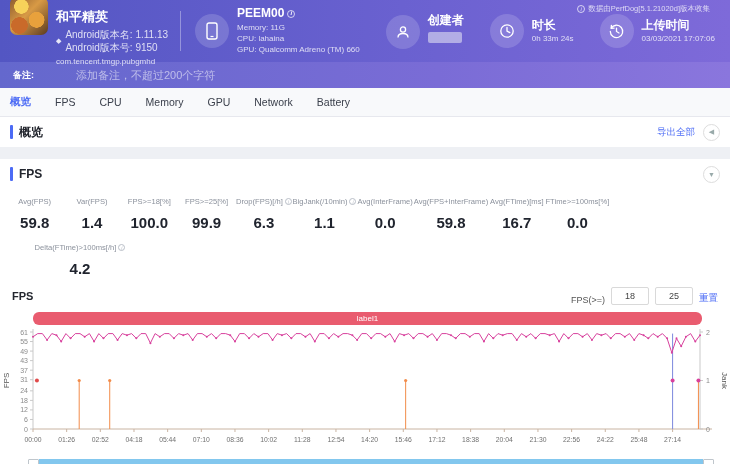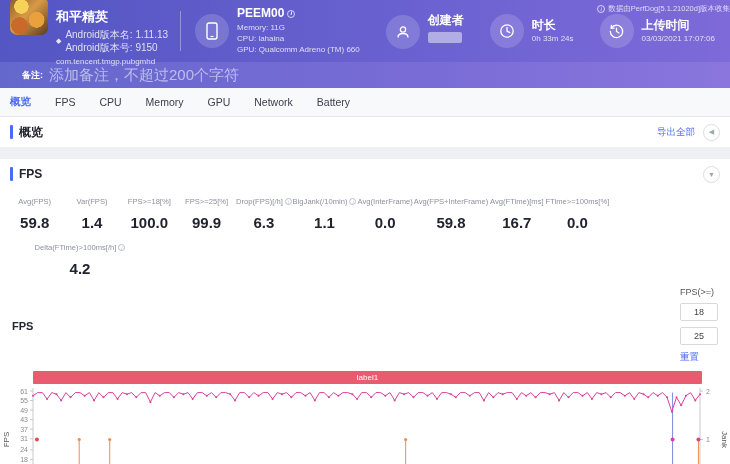--- a/index.html
+++ b/index.html
@@ -1,21 +1,21 @@
 <!DOCTYPE html>
 <html><head>
 <meta charset="utf-8">
 <style>
   * { margin:0; padding:0; box-sizing:border-box; }
   body { font-family:"Liberation Sans","DejaVu Sans",sans-serif; background:#9aa0ab; }
   .page { width:730px; height:464px; background:#eef0f4; position:relative; overflow:hidden; margin:0 auto; }
 
   
   .header { height:62px; background:linear-gradient(90deg,#5356c3 0%,#6a61d0 55%,#7e6ad9 100%); display:flex; align-items:center; padding:0 10px; position:relative; color:#fff; }
-  .collector-note { position:absolute; top:4px; right:0; font-size:7.5px; color:rgba(255,255,255,.75); display:flex; align-items:center; gap:3px; }
+  .collector-note { position:absolute; top:4px; right:20px; font-size:7.5px; color:rgba(255,255,255,.75); display:flex; align-items:center; gap:3px; }
   .i-circle { display:inline-flex; width:8px; height:8px; border:1px solid rgba(255,255,255,.7); border-radius:50%; font-size:6px; align-items:center; justify-content:center; font-style:italic; }
   .app-block { display:flex; gap:8px; align-items:flex-start; padding-top:2px; }
   .app-icon { width:38px; height:38px; border-radius:7px; background:
       radial-gradient(circle at 30% 25%, #f7d25a 0 18%, transparent 19%),
       radial-gradient(circle at 70% 60%, #e8a13c 0 22%, transparent 23%),
       radial-gradient(circle at 25% 75%, #c96a2a 0 20%, transparent 21%),
       linear-gradient(135deg,#8a5a2e 0%,#d89a45 45%,#5a3a20 100%); }
   .app-text { line-height:1.25; }
   .app-name { font-size:13px; font-weight:bold;margin-top:12px; }
   .ver-row { display:flex; align-items:center; gap:4px; margin-top:2px; }
@@ -28,23 +28,23 @@
   .hdr-sec .txt { line-height:1.3; }
   .hdr-title { font-size:12px; font-weight:bold; display:flex; align-items:center; gap:3px; }
   .hdr-sub { font-size:8px; color:rgba(255,255,255,.78); line-height:1.4; }
   .blur-name { display:inline-block; width:34px; height:11px; border-radius:2px; background:rgba(235,235,245,.55); filter:blur(.5px); margin-top:2px; }
   .sec-device { margin-left:0; }
   .sec-creator { margin-left:26px;align-items:flex-end; }
   .sec-duration { margin-left:26px; }
   .sec-upload { margin-left:26px; }
 
   
-  .note-bar { height:26px; background:linear-gradient(90deg,#6468cd 0%,#7a6cd6 60%,#8a76dd 100%); display:flex; align-items:center; padding:0 22px; gap:6px; }
+  .note-bar { height:26px; background:linear-gradient(90deg,#6468cd 0%,#7a6cd6 60%,#8a76dd 100%); display:flex; align-items:center; padding:0 13px; gap:6px; }
   .note-label { color:#fff; font-size:9px; font-weight:bold; }
-  .note-ph { color:rgba(255,255,255,.55); font-size:15px; }
+  .note-ph { color:rgba(255,255,255,.55); font-size:11px;margin-left:36px; }
 
   
   .tabs { height:29px; background:#f8f9fb; border-bottom:1px solid #e7e8ee; display:flex; align-items:center; padding:0 10px; gap:24px; }
   .tab { font-size:10.5px; color:#3b404c; cursor:pointer; }
   .tab.active { color:#4c6bf5; font-weight:bold; }
 
   
   .card { background:#fff; }
   .sec-head { height:30px; display:flex; align-items:center; padding:0 10px; }
   .sec-bar { width:3px; height:14px; background:#4c6bf5; margin-right:6px; border-radius:1px; }
@@ -59,26 +59,26 @@
   .metric { text-align:center; }
   .m-label { font-size:7.6px; color:#8b919c; display:flex; align-items:center; justify-content:center; gap:2px; white-space:nowrap; }
   .m-info { width:7px; height:7px; border:1px solid #b9bec7; border-radius:50%; color:#b9bec7; font-size:5px; line-height:6px; display:inline-block; font-style:italic; text-align:center; flex:none; cursor:pointer; }
   .m-value { font-size:15px; font-weight:bold; color:#20242e; margin-top:8px; }
   .metrics-row2 { padding:10px 6px 4px 16px; }
   .metrics-row2 .metric { width:128px; }
 
   
   .chart-ctl { display:flex; align-items:center; padding:6px 12px 4px; }
   .chart-ctl .c-title { font-size:11px; font-weight:bold; color:#23262e; }
-  .ctl-right { margin-left:auto; display:flex; align-items:flex-start; gap:6px;flex-direction:column; }
+  .ctl-right { margin-left:auto; display:flex; align-items:flex-end; gap:6px; }
   .ctl-label { font-size:9px; color:#555; }
   .thr-input { width:38px; height:18px; border:1px solid #d9d9d9; border-radius:2px; font-size:9px; text-align:center; color:#444; font-family:inherit; }
 
   
-  .banner { margin:3px 28px 2px 33px; height:13px; background:#e95c6f; border-radius:1px; color:#fff; font-size:8px; display:flex; align-items:center; justify-content:center; }
+  .banner { margin:3px 28px 2px 33px; height:13px; background:#e95c6f; border-radius:6px; color:#fff; font-size:8px; display:flex; align-items:center; justify-content:center; }
   .chart-wrap { position:relative; }
   svg text { font-family:"Liberation Sans","DejaVu Sans",sans-serif; }
 
   
   .dz { display:flex; align-items:center; height:8px; margin:2px 16px 0 28px; }
   .dz-handle { width:11px; height:8px; background:#fff; border:1px solid #bfc6cc; border-radius:1px; flex:none; cursor:ew-resize; }
   .dz-thumb { flex:1; height:8px; background:#82c7ee; cursor:grab; }
 </style>
 </head>
 <body>

